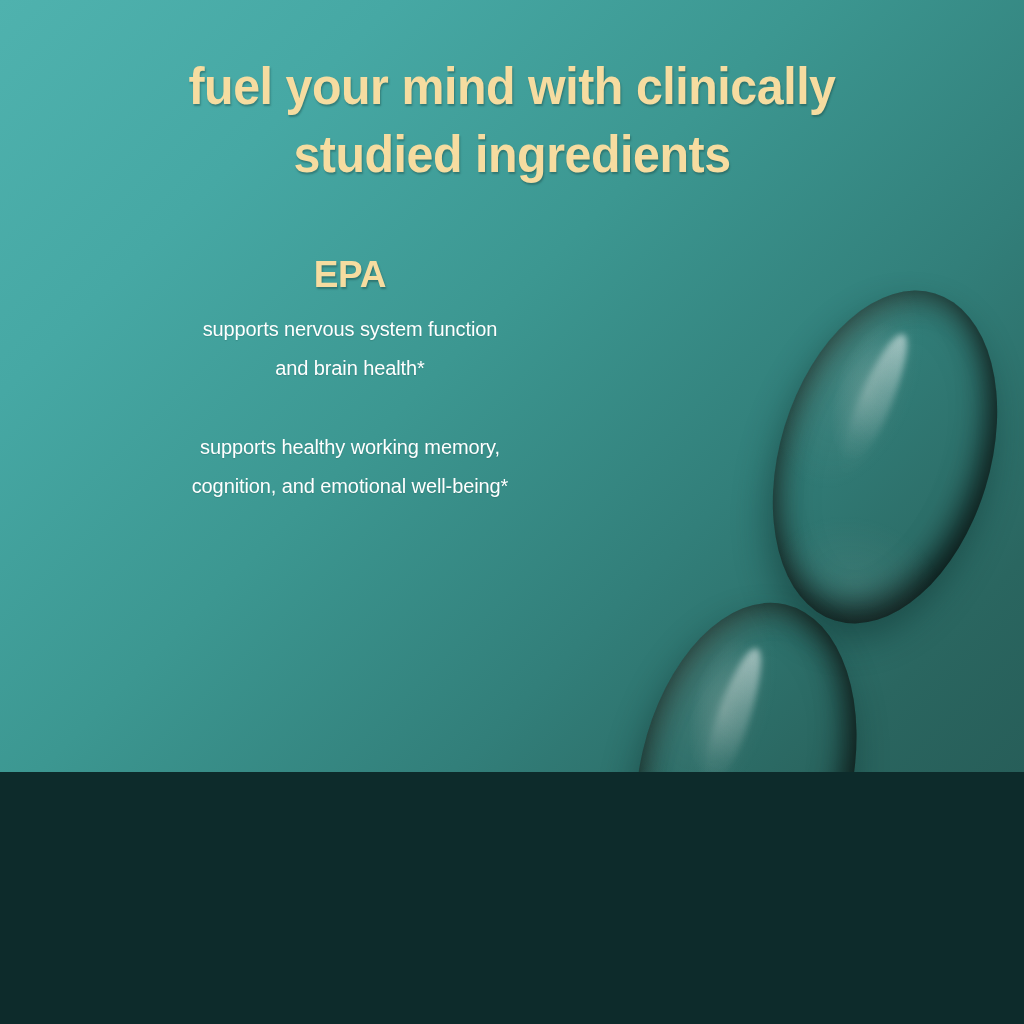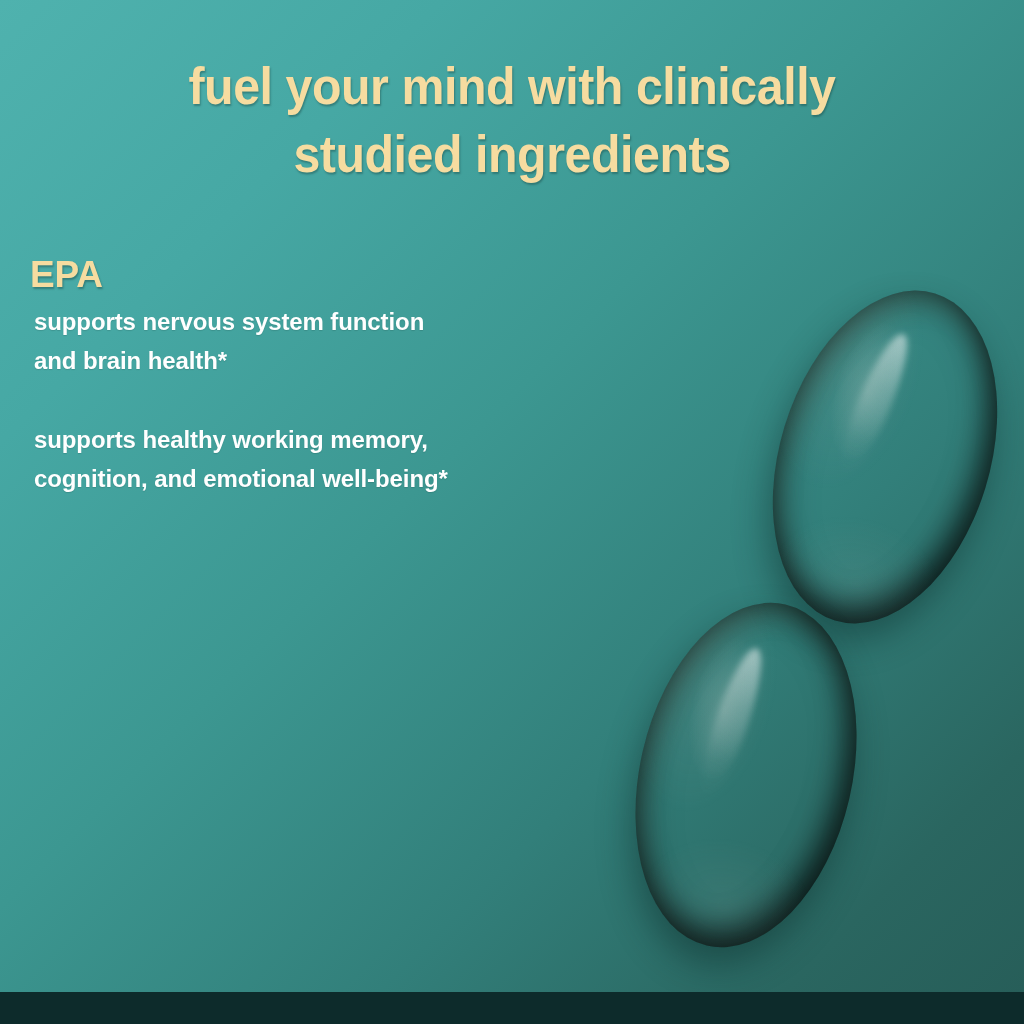--- a/index.html
+++ b/index.html
@@ -3,21 +3,21 @@
 <meta charset="utf-8">
 <style>
   html, body {
     margin: 0;
     padding: 0;
     background: #0d2b2b;
   }
   .canvas {
     position: relative;
     width: 1024px;
-    height: 992px;
+    height: 772px;
     overflow: hidden;
     background: linear-gradient(135deg, #4FB2AE 0%, #46A8A4 22%, #3C9791 45%, #327F7A 68%, #2A6660 88%, #275E59 100%);
     font-family: "Liberation Sans", sans-serif;
     -webkit-font-smoothing: antialiased;
   }
 
   
   .headline {
     position: absolute;
     left: 0;
@@ -37,42 +37,43 @@
     white-space: pre-line;
   }
 
   
   .ingredients {
     position: absolute;
     left: 30px;
     top: 252px;
     width: 640px;
     z-index: 6;
+    text-align: center;
   }
   .ing-block { margin-bottom: 26px; }
   .ing-block:last-child { margin-bottom: 0; }
 
   .ing-title {
     color: #F6DCA0;
     font-family: "Liberation Sans", sans-serif;
     font-weight: bold;
     font-size: 37px;
     line-height: 46px;
     letter-spacing: -0.2px;
     text-shadow: 1px 2px 2px rgba(20, 60, 58, 0.40);
     margin: 0 0 2px 0;
   }
   .ing-desc {
     color: #FFFFFF;
     font-family: "Liberation Sans", sans-serif;
-    font-weight: bold;
-    font-size: 24px;
+    font-weight: normal;
+    font-size: 20px;
     line-height: 39px;
     letter-spacing: -0.1px;
-    margin: 4px;
+    margin: 12px;
     white-space: pre-line;
     text-shadow: 0 1px 1px rgba(20, 60, 58, 0.18);
   }
 
   
   .ing-block.b0 { margin-bottom: 40px; }
   .ing-block.b1 { margin-bottom: 40px; }
   .ing-block.b2 { margin-bottom: 18px; }
 
   

